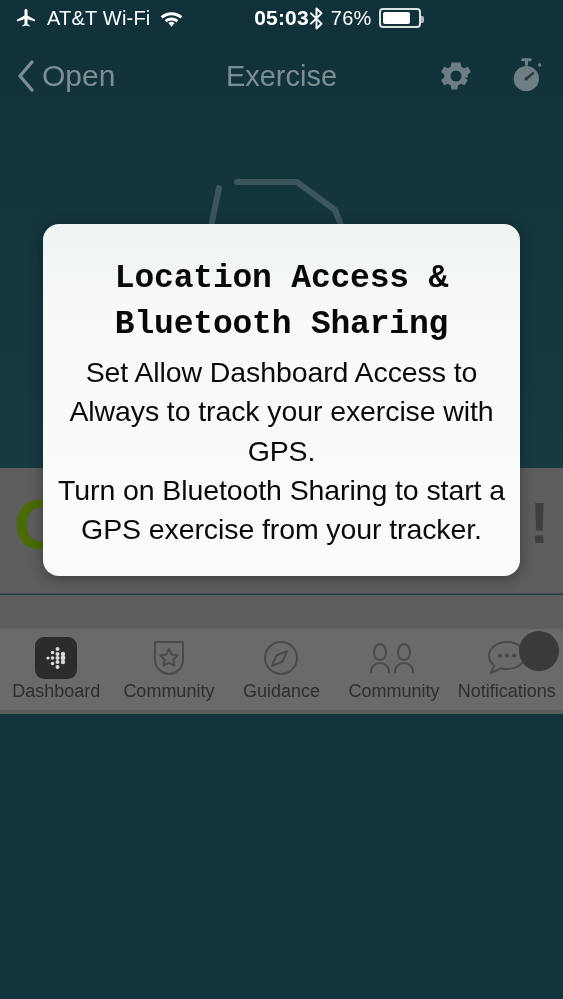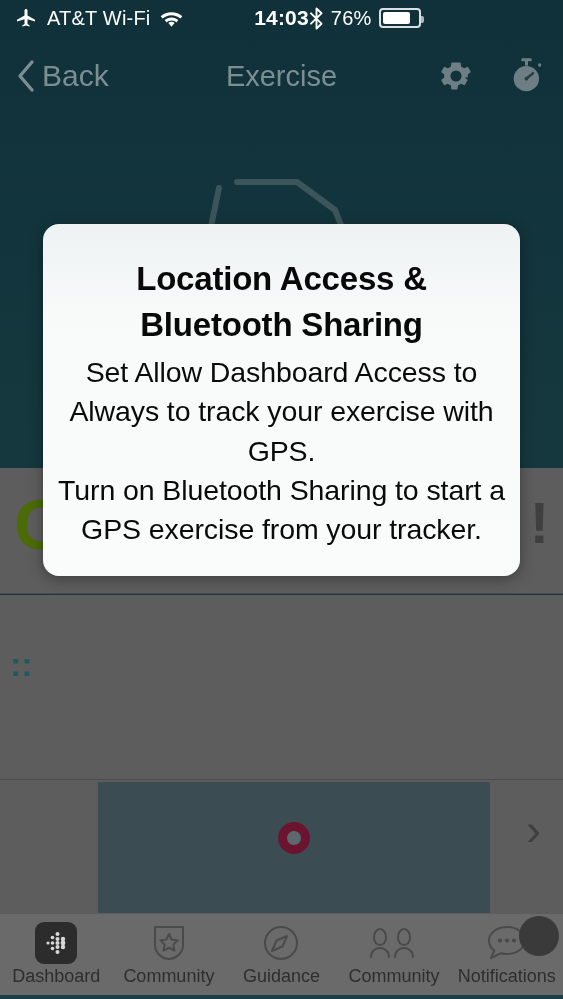--- a/index.html
+++ b/index.html
@@ -3,21 +3,21 @@
 <meta charset="utf-8">
 <style>
   html, body {
     margin: 0;
     padding: 0;
     background: #12333c;
   }
   .screen {
     position: relative;
     width: 563px;
-    height: 999px;
+    height: 714px;
     overflow: hidden;
     background: #12333c;
     font-family: "Liberation Sans", sans-serif;
     -webkit-font-smoothing: antialiased;
   }
 
   
   .app-bg {
     position: absolute;
     inset: 0;
@@ -267,20 +267,21 @@
     padding: 32px 14px 26px;
     text-align: center;
   }
   .dlg-title {
     font-size: 33px;
     font-weight: bold;
     color: #080808;
     line-height: 1.38;
     letter-spacing: -0.2px;
     margin: 0 0 6px;
+    font-family: Liberation Mono, monospace;
   }
   .dlg-text {
     font-size: 28.5px;
     color: #0a0a0a;
     line-height: 1.38;
     letter-spacing: -0.1px;
     margin: 0;
     white-space: pre-line;
   }
   .dlg-actions { }
@@ -314,21 +315,21 @@
         <span class="sb-carrier">AT&amp;T Wi-Fi</span>
         <span>
           <svg class="icon-svg" width="25" height="19" viewBox="0 0 25 19" fill="#fff">
             <path d="M12.5 17.8l3.1-3.9c-.8-.7-1.9-1.1-3.1-1.1s-2.3.4-3.1 1.1l3.1 3.9z"></path>
             <path d="M12.5 8.6c-2.6 0-5 .9-6.8 2.5l1.9 2.3c1.3-1.2 3-1.9 4.9-1.9s3.6.7 4.9 1.9l1.9-2.3c-1.8-1.6-4.2-2.5-6.8-2.5z"></path>
             <path d="M12.5 3.3c-4.2 0-8 1.5-10.8 4l1.9 2.3C6 7.5 9.1 6.2 12.5 6.2s6.5 1.3 8.9 3.4l1.9-2.3c-2.8-2.5-6.6-4-10.8-4z"></path>
           </svg>
         </span>
       </div>
       <div class="sb-center">
-        <span class="sb-time">14:03</span>
+        <span class="sb-time">05:03</span>
       </div>
       <div class="sb-right">
         <span>
           <svg class="icon-svg" width="15" height="23" viewBox="0 0 15 23" fill="none" stroke="#fff" stroke-width="1.9" stroke-linejoin="round" stroke-linecap="round">
             <path d="M2 6.3l10.5 10.4L7.5 21.5V1.5l5 4.8L2 16.7"></path>
           </svg>
         </span>
         <span class="sb-pct">76%</span>
         <span class="battery">
           <span class="battery-fill"></span>
@@ -336,21 +337,21 @@
       </div>
     </div>
 
     <div class="navbar">
       <div class="nav-back">
         <span>
           <svg class="icon-svg" width="20" height="34" viewBox="0 0 20 34" fill="none" stroke="#7d8e92" stroke-width="3.4" stroke-linecap="round" stroke-linejoin="round">
             <path d="M16 3L4 17l12 14"></path>
           </svg>
         </span>
-        <span>Back</span>
+        <span>Open</span>
       </div>
       <div class="nav-title">Exercise</div>
       <div class="nav-actions">
         <span>
           <svg class="icon-svg" width="38" height="38" viewBox="0 0 24 24" fill="#6d7f84">
             <path d="M19.4 13a7.8 7.8 0 000-2l2-1.6-1.9-3.3-2.4 1a7.6 7.6 0 00-1.8-1l-.4-2.6H9.1l-.4 2.6c-.6.2-1.2.6-1.8 1l-2.4-1-1.9 3.3L4.6 11a7.8 7.8 0 000 2l-2 1.6 1.9 3.3 2.4-1c.6.4 1.2.8 1.8 1l.4 2.6h3.8l.4-2.6c.6-.2 1.2-.6 1.8-1l2.4 1 1.9-3.3-2-1.6zM12 15.5A3.5 3.5 0 1115.5 12 3.5 3.5 0 0112 15.5z"></path>
           </svg>
         </span>
         <span>
           <svg class="icon-svg" width="40" height="40" viewBox="0 0 24 24" fill="none">

